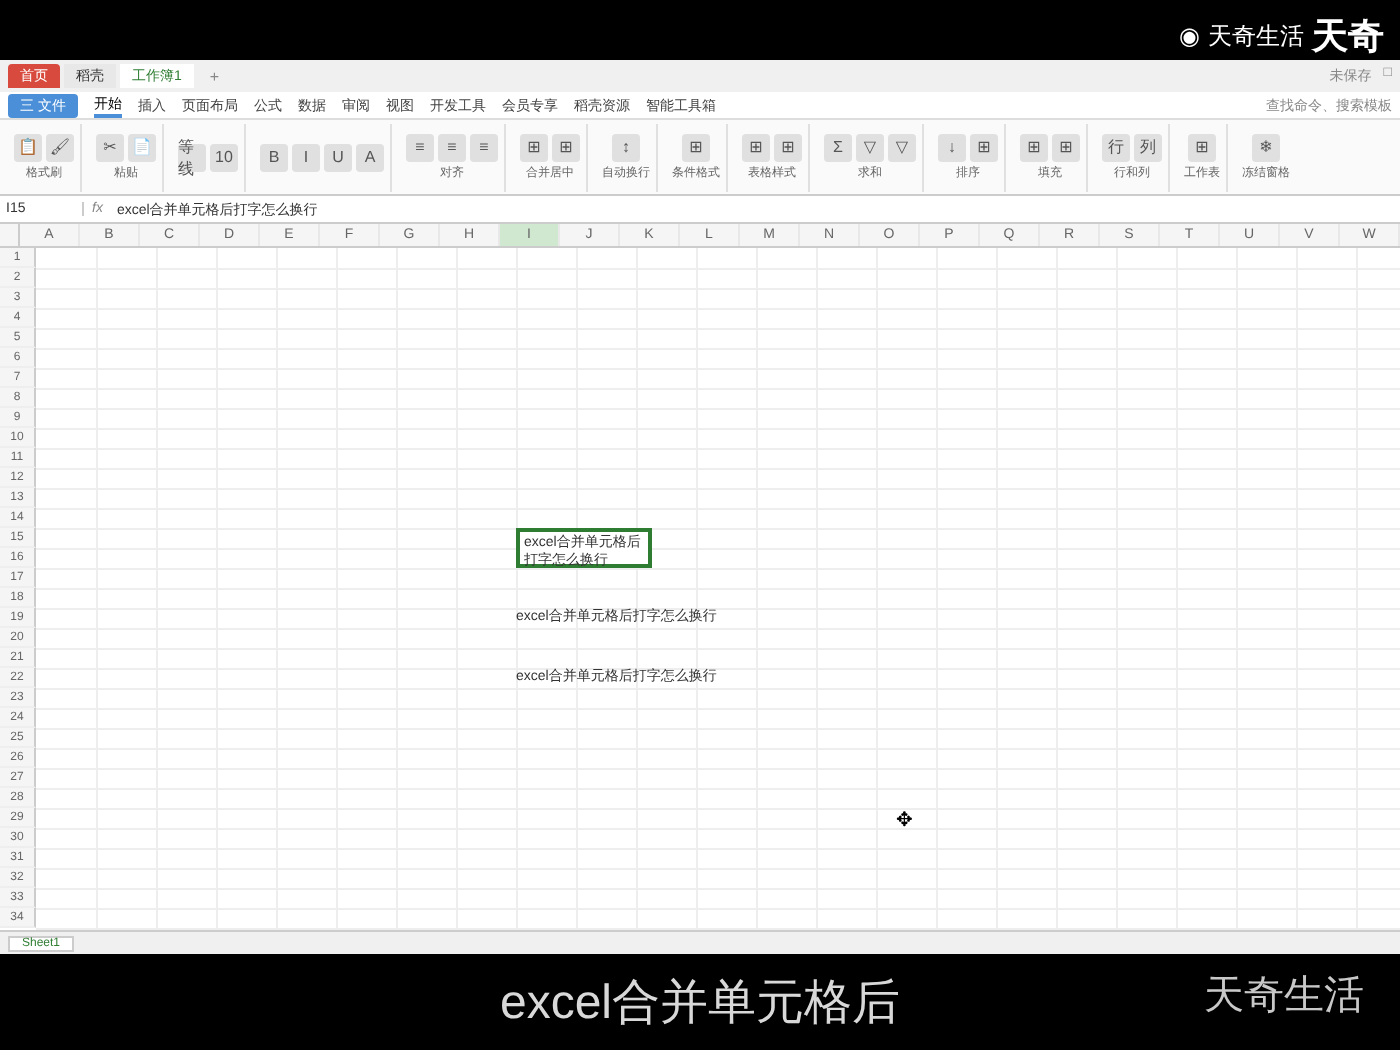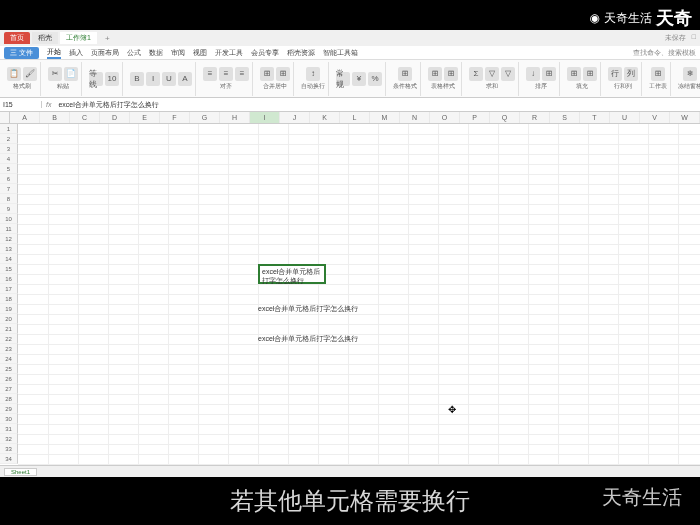--- a/index.html
+++ b/index.html
@@ -138,27 +138,20 @@
           <div class="ricon">⊞</div>
           <div class="ricon">⊞</div>
         </div>
         <div class="rlabel">合并居中</div>
       </div>
       <div class="rgroup">
         <div class="rrow">
           <div class="ricon">↕</div>
         </div>
         <div class="rlabel">自动换行</div>
-      </div>
-      <div class="rgroup">
-        <div class="rrow">
-          <div class="ricon">常规</div>
-          <div class="ricon">¥</div>
-          <div class="ricon">%</div>
-        </div>
       </div>
       <div class="rgroup">
         <div class="rrow">
           <div class="ricon">⊞</div>
         </div>
         <div class="rlabel">条件格式</div>
       </div>
       <div class="rgroup">
         <div class="rrow">
           <div class="ricon">⊞</div>
@@ -343,15 +336,15 @@
       </div>
   </div>
 
   <div class="statusbar">
     <span class="sheet-tab">Sheet1</span>
   </div>
 
 </div>
 
 <div class="letterbox-bottom">
-  <div class="subtitle">若其他单元格需要换行</div>
+  <div class="subtitle">excel合并单元格后</div>
 </div>
 <div class="watermark-br">天奇生活</div>
 
 </body></html>

